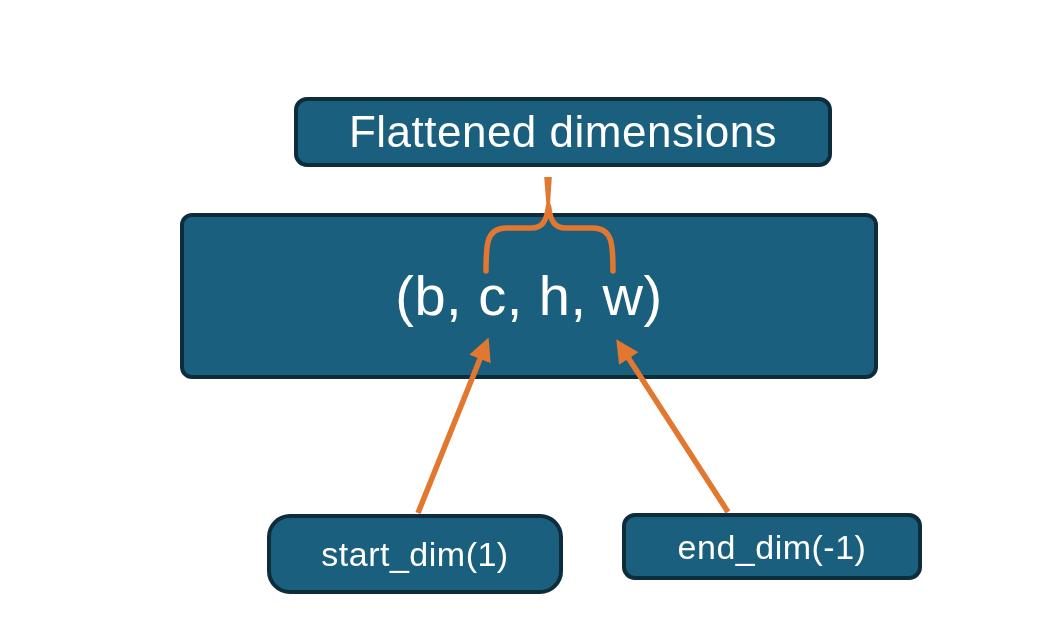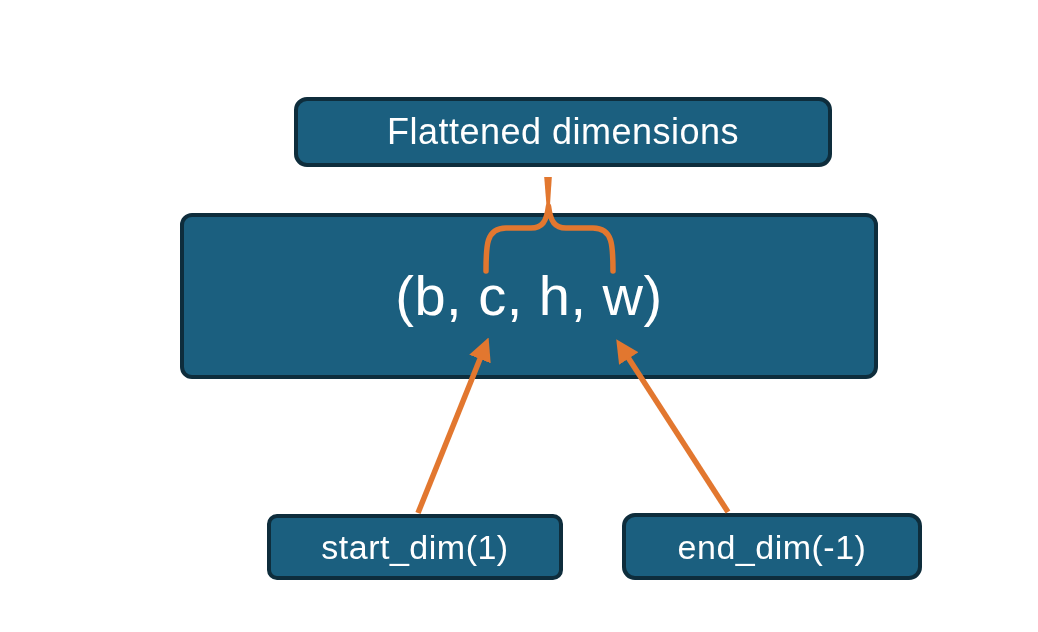--- a/index.html
+++ b/index.html
@@ -23,30 +23,30 @@
     color: var(--text, #ffffff);
     display: flex;
     align-items: center;
     justify-content: center;
     text-align: center;
     line-height: 1;
   }
   .node-title {
     left: 294px; top: 97px; width: 538px; height: 70px;
     border-radius: 13px;
-    font-size: 36px;
+    font-size: 44px;
   }
   .node-tensor {
     left: 180px; top: 213px; width: 698px; height: 166px;
     border-radius: 12px;
     font-size: 56px;
   }
   .node-start {
-    left: 267px; top: 514px; width: 296px; height: 66px;
-    border-radius: 10px;
+    left: 267px; top: 514px; width: 296px; height: 80px;
+    border-radius: 23px;
     font-size: 34px;
   }
   .node-end {
     left: 580px; top: 513px; width: 300px; height: 67px;
     border-radius: 13px;
     font-size: 34px;
     margin-left: 42px;
   }
   .node .label { letter-spacing: 0.5px; }
   svg.overlay {

